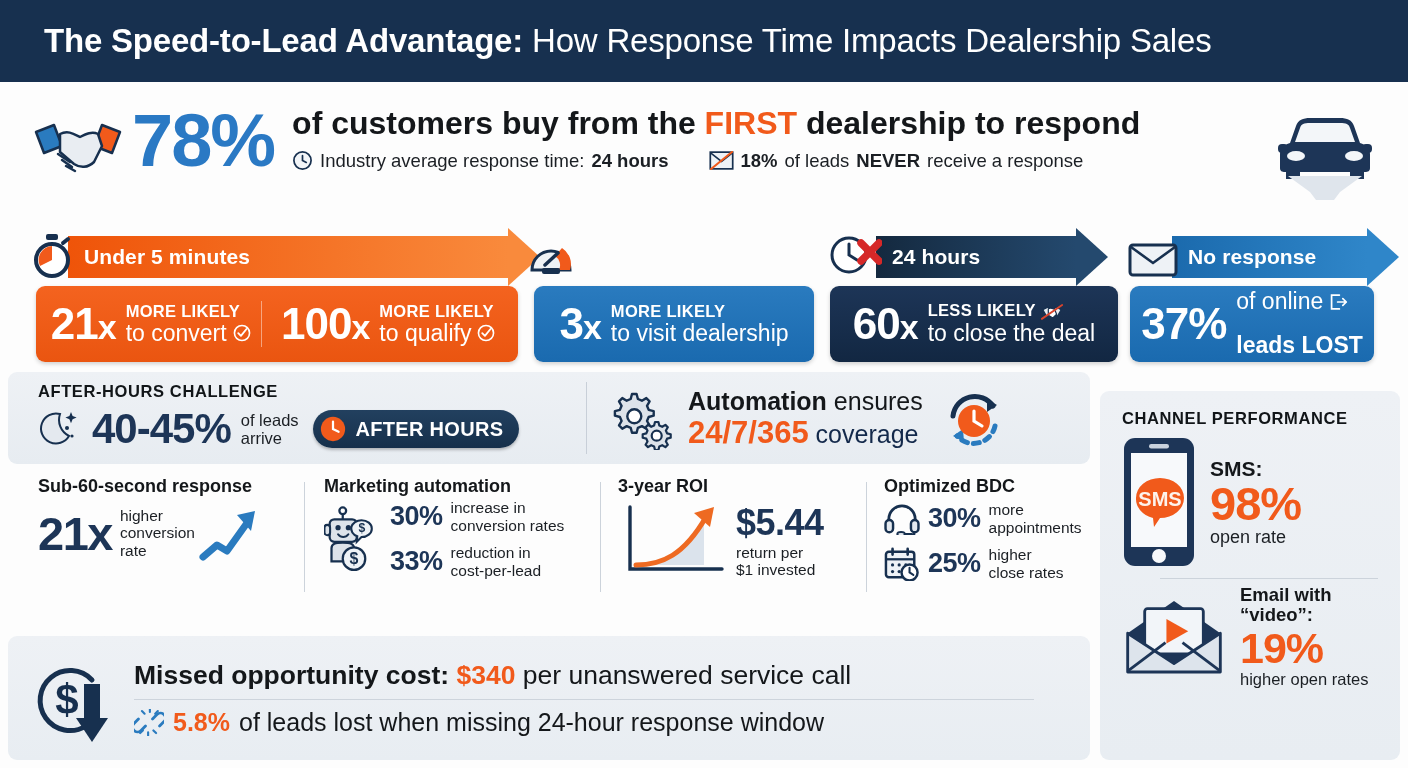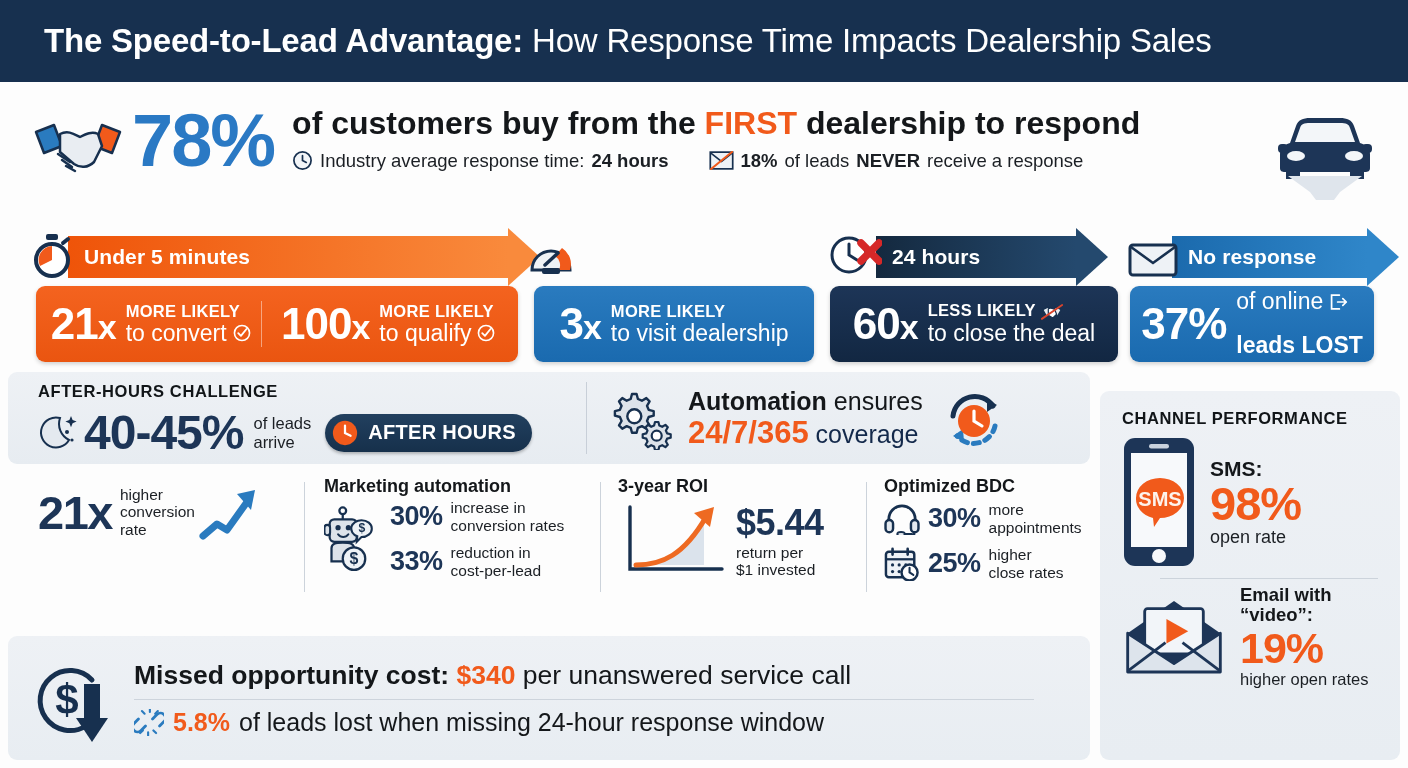--- a/index.html
+++ b/index.html
@@ -62,21 +62,21 @@
   .panel-left { position:absolute; left:8px; top:0; width:1082px; height:238px; }
   .band {
     background:linear-gradient(180deg,#eef1f5 0%, #e7ecf1 100%);
     border-radius:9px; height:92px; position:relative;
   }
   .sec-title { font-size:16.5px; font-weight:bold; color:#111518; letter-spacing:0.6px; }
   .band-divider { position:absolute; top:10px; width:1px; height:72px; background:#c8cfd8; }
 
   .afterhours { position:absolute; left:30px; top:10px; }
   .ah-row { display:flex; align-items:center; margin-top:4px; }
-  .ah-pct { font-size:48px; font-weight:bold; color:#1d3557; letter-spacing:-1px; margin-left:0; }
+  .ah-pct { font-size:42px; font-weight:bold; color:#1d3557; letter-spacing:-1px; margin-left:8px; }
   .ah-note { font-size:16.5px; color:#1b1f24; line-height:1.1; margin-left:10px; }
   .ah-pill { margin-left:14px; background:linear-gradient(180deg,#22405f 0%,#16304b 100%); border-radius:22px;
              height:38px; display:flex; align-items:center; padding:0 16px 0 6px; gap:9px;
              box-shadow:0 2px 3px rgba(0,0,0,0.25); }
   .ah-pill .t { color:#fff; font-size:20px; font-weight:bold; letter-spacing:0.3px; }
 
   .automation { position:absolute; left:600px; top:14px; display:flex; align-items:center; }
   .auto-text { margin-left:14px; }
   .auto-l1 { font-size:25px; color:#14171a; line-height:1.12; }
   .auto-l1 b { font-weight:bold; }
@@ -380,20 +380,21 @@
               <circle cx="35" cy="35" r="16" fill="#f15a1b"></circle>
               <path d="M35 25 L35 35 L43 40" stroke="#ffffff" stroke-width="3.2" fill="none" stroke-linecap="round"></path>
             </svg>
           </span>
         </div>
       </div>
 
       <div class="metrics">
 
         <div class="mcol" style="left:30px; width:258px;">
+          <div class="mtitle">Sub-60-second response</div>
           <div class="mrow">
             <span class="mnum huge">21x</span>
             <span class="mlabel">
               <span>higher</span><br><span>conversion</span><br><span>rate</span>
             </span>
             <span style="margin-left:4px;">
               <svg viewBox="0 0 66 60" width="66" height="60">
                 <path d="M4 54 L18 42 L28 48 L48 20" fill="none" stroke="#2a7bbf" stroke-width="7" stroke-linecap="round" stroke-linejoin="round"></path>
                 <path d="M38 12 L56 8 L52 28 Z" fill="#2a7bbf"></path>
               </svg>

